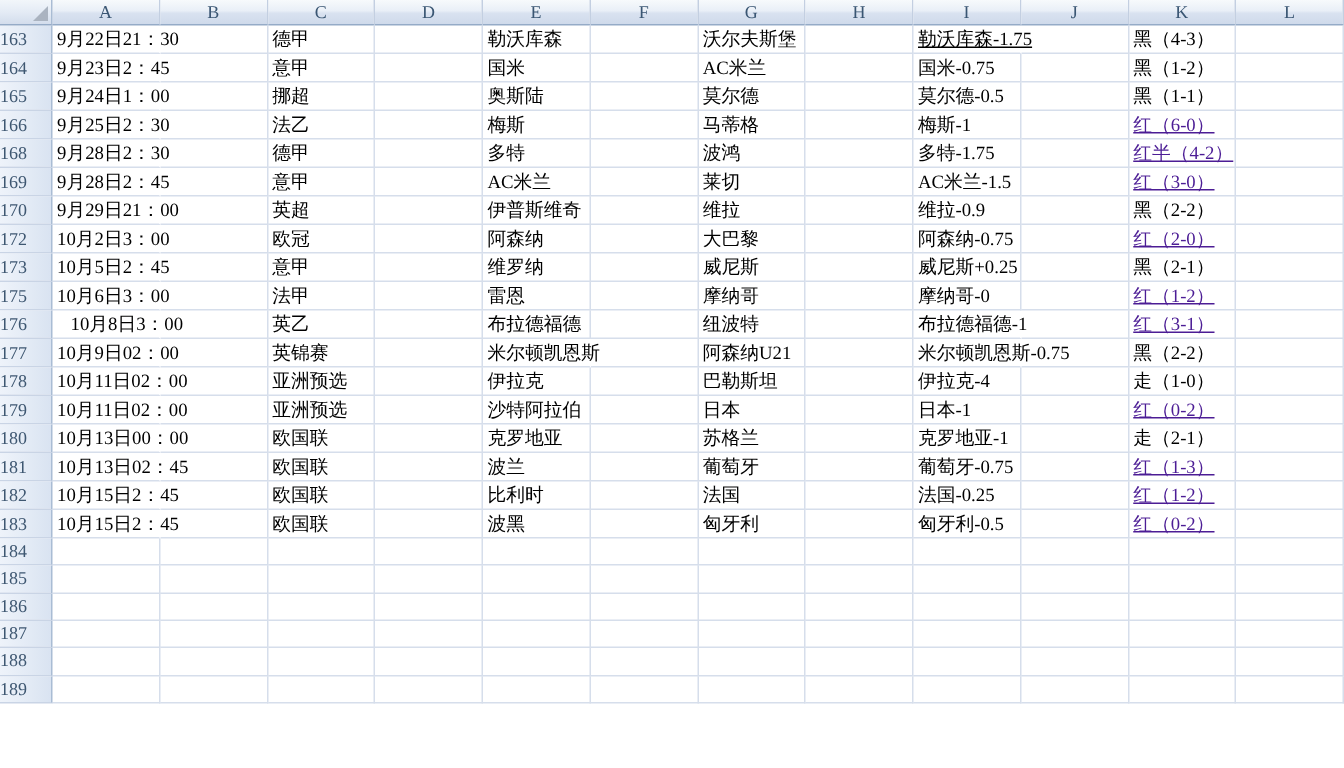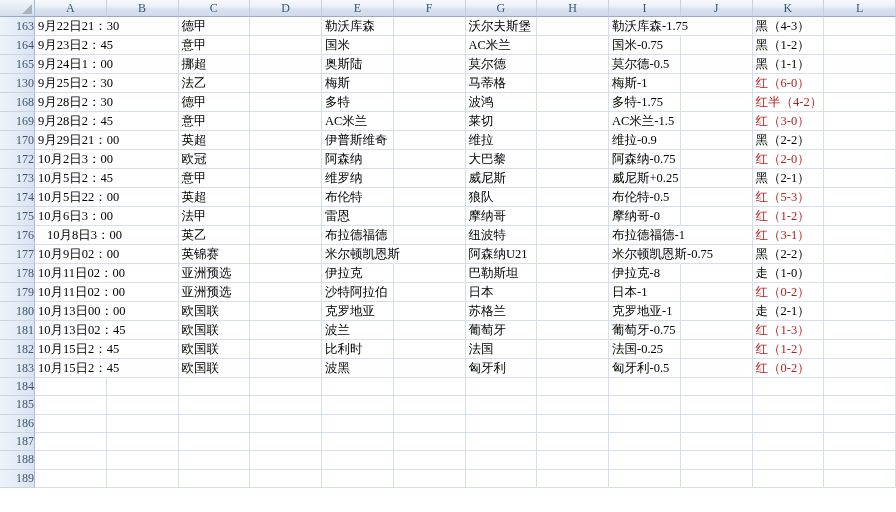--- a/index.html
+++ b/index.html
@@ -24,34 +24,34 @@
   }
   .corner-triangle{
     position:absolute;right:2px;bottom:2px;width:0;height:0;
     border-left:10px solid transparent;border-bottom:10px solid #aab3c0;
   }
   
   th.row-num{
     background:linear-gradient(to right,#eef3fa 0%,#e2eaf5 60%,#d9e3f1 100%);
     border-right:1px solid #a9bcd4;
     border-bottom:1px solid #c9d4e5;
-    color:#3e5771;font-size:12px;text-align:right;
+    color:#3e5771;font-size:12px;text-align:left;
     box-sizing:border-box;line-height:17px;
   }
   
   tr.data-row{height:18.33px;}
   td.cell{
     border-right:1px solid #d6deeb;
     border-bottom:1px solid #d6deeb;
     font-size:12.5px;color:#000;
     padding:0 0 0 3px;box-sizing:border-box;
     white-space:nowrap;overflow:visible;
     vertical-align:middle;line-height:18px;
   }
-  td.cell.red{color:#b91c1c;}
+  td.cell.red{color:#4c1d95;text-decoration:underline;}
   td.cell.black{color:#000000;}
 </style>
 </head>
 <body>
 
 <table class="grid">
   <colgroup>
     <col style="width:35px">
     <col style="width:71.75px">
       <col style="width:71.75px">
@@ -101,21 +101,21 @@
   <tr class="data-row">
     <th class="row-num">163</th>
     <td class="cell" style="border-right-color: transparent; font-family: Liberation Serif, serif;">9月22日21：30</td>
     <td class="cell"></td>
     <td class="cell">德甲</td>
     <td class="cell"></td>
     <td class="cell">勒沃库森</td>
     <td class="cell"></td>
     <td class="cell">沃尔夫斯堡</td>
     <td class="cell"></td>
-    <td class="cell" style="border-right-color: transparent;">勒沃库森-1.75</td>
+    <td class="cell" style="border-right-color: transparent; text-decoration: underline;">勒沃库森-1.75</td>
     <td class="cell"></td>
     <td class="cell black">黑（4-3）</td>
     <td class="cell"></td>
   </tr>
 
   <tr class="data-row">
     <th class="row-num">164</th>
     <td class="cell" style="border-right-color: transparent;">9月23日2：45</td>
     <td class="cell"></td>
     <td class="cell">意甲</td>
@@ -140,21 +140,21 @@
     <td class="cell"></td>
     <td class="cell">莫尔德</td>
     <td class="cell"></td>
     <td class="cell">莫尔德-0.5</td>
     <td class="cell"></td>
     <td class="cell black">黑（1-1）</td>
     <td class="cell"></td>
   </tr>
 
   <tr class="data-row">
-    <th class="row-num">130</th>
+    <th class="row-num">166</th>
     <td class="cell" style="border-right-color: transparent;">9月25日2：30</td>
     <td class="cell"></td>
     <td class="cell">法乙</td>
     <td class="cell"></td>
     <td class="cell">梅斯</td>
     <td class="cell"></td>
     <td class="cell">马蒂格</td>
     <td class="cell"></td>
     <td class="cell">梅斯-1</td>
     <td class="cell"></td>
@@ -237,35 +237,20 @@
     <td class="cell">维罗纳</td>
     <td class="cell"></td>
     <td class="cell">威尼斯</td>
     <td class="cell"></td>
     <td class="cell">威尼斯+0.25</td>
     <td class="cell"></td>
     <td class="cell black">黑（2-1）</td>
     <td class="cell"></td>
   </tr>
 
-  <tr class="data-row">
-    <th class="row-num">174</th>
-    <td class="cell" style="border-right-color: transparent;">10月5日22：00</td>
-    <td class="cell"></td>
-    <td class="cell">英超</td>
-    <td class="cell"></td>
-    <td class="cell">布伦特</td>
-    <td class="cell"></td>
-    <td class="cell">狼队</td>
-    <td class="cell"></td>
-    <td class="cell">布伦特-0.5</td>
-    <td class="cell"></td>
-    <td class="cell red">红（5-3）</td>
-    <td class="cell"></td>
-  </tr>
 
   <tr class="data-row">
     <th class="row-num">175</th>
     <td class="cell" style="border-right-color: transparent;">10月6日3：00</td>
     <td class="cell"></td>
     <td class="cell">法甲</td>
     <td class="cell"></td>
     <td class="cell">雷恩</td>
     <td class="cell"></td>
     <td class="cell">摩纳哥</td>
@@ -311,21 +296,21 @@
   <tr class="data-row">
     <th class="row-num">178</th>
     <td class="cell" style="border-right-color: transparent;">10月11日02：00</td>
     <td class="cell"></td>
     <td class="cell">亚洲预选</td>
     <td class="cell"></td>
     <td class="cell">伊拉克</td>
     <td class="cell"></td>
     <td class="cell">巴勒斯坦</td>
     <td class="cell"></td>
-    <td class="cell">伊拉克-8</td>
+    <td class="cell">伊拉克-4</td>
     <td class="cell"></td>
     <td class="cell black">走（1-0）</td>
     <td class="cell"></td>
   </tr>
 
   <tr class="data-row">
     <th class="row-num">179</th>
     <td class="cell" style="border-right-color: transparent;">10月11日02：00</td>
     <td class="cell"></td>
     <td class="cell">亚洲预选</td>

